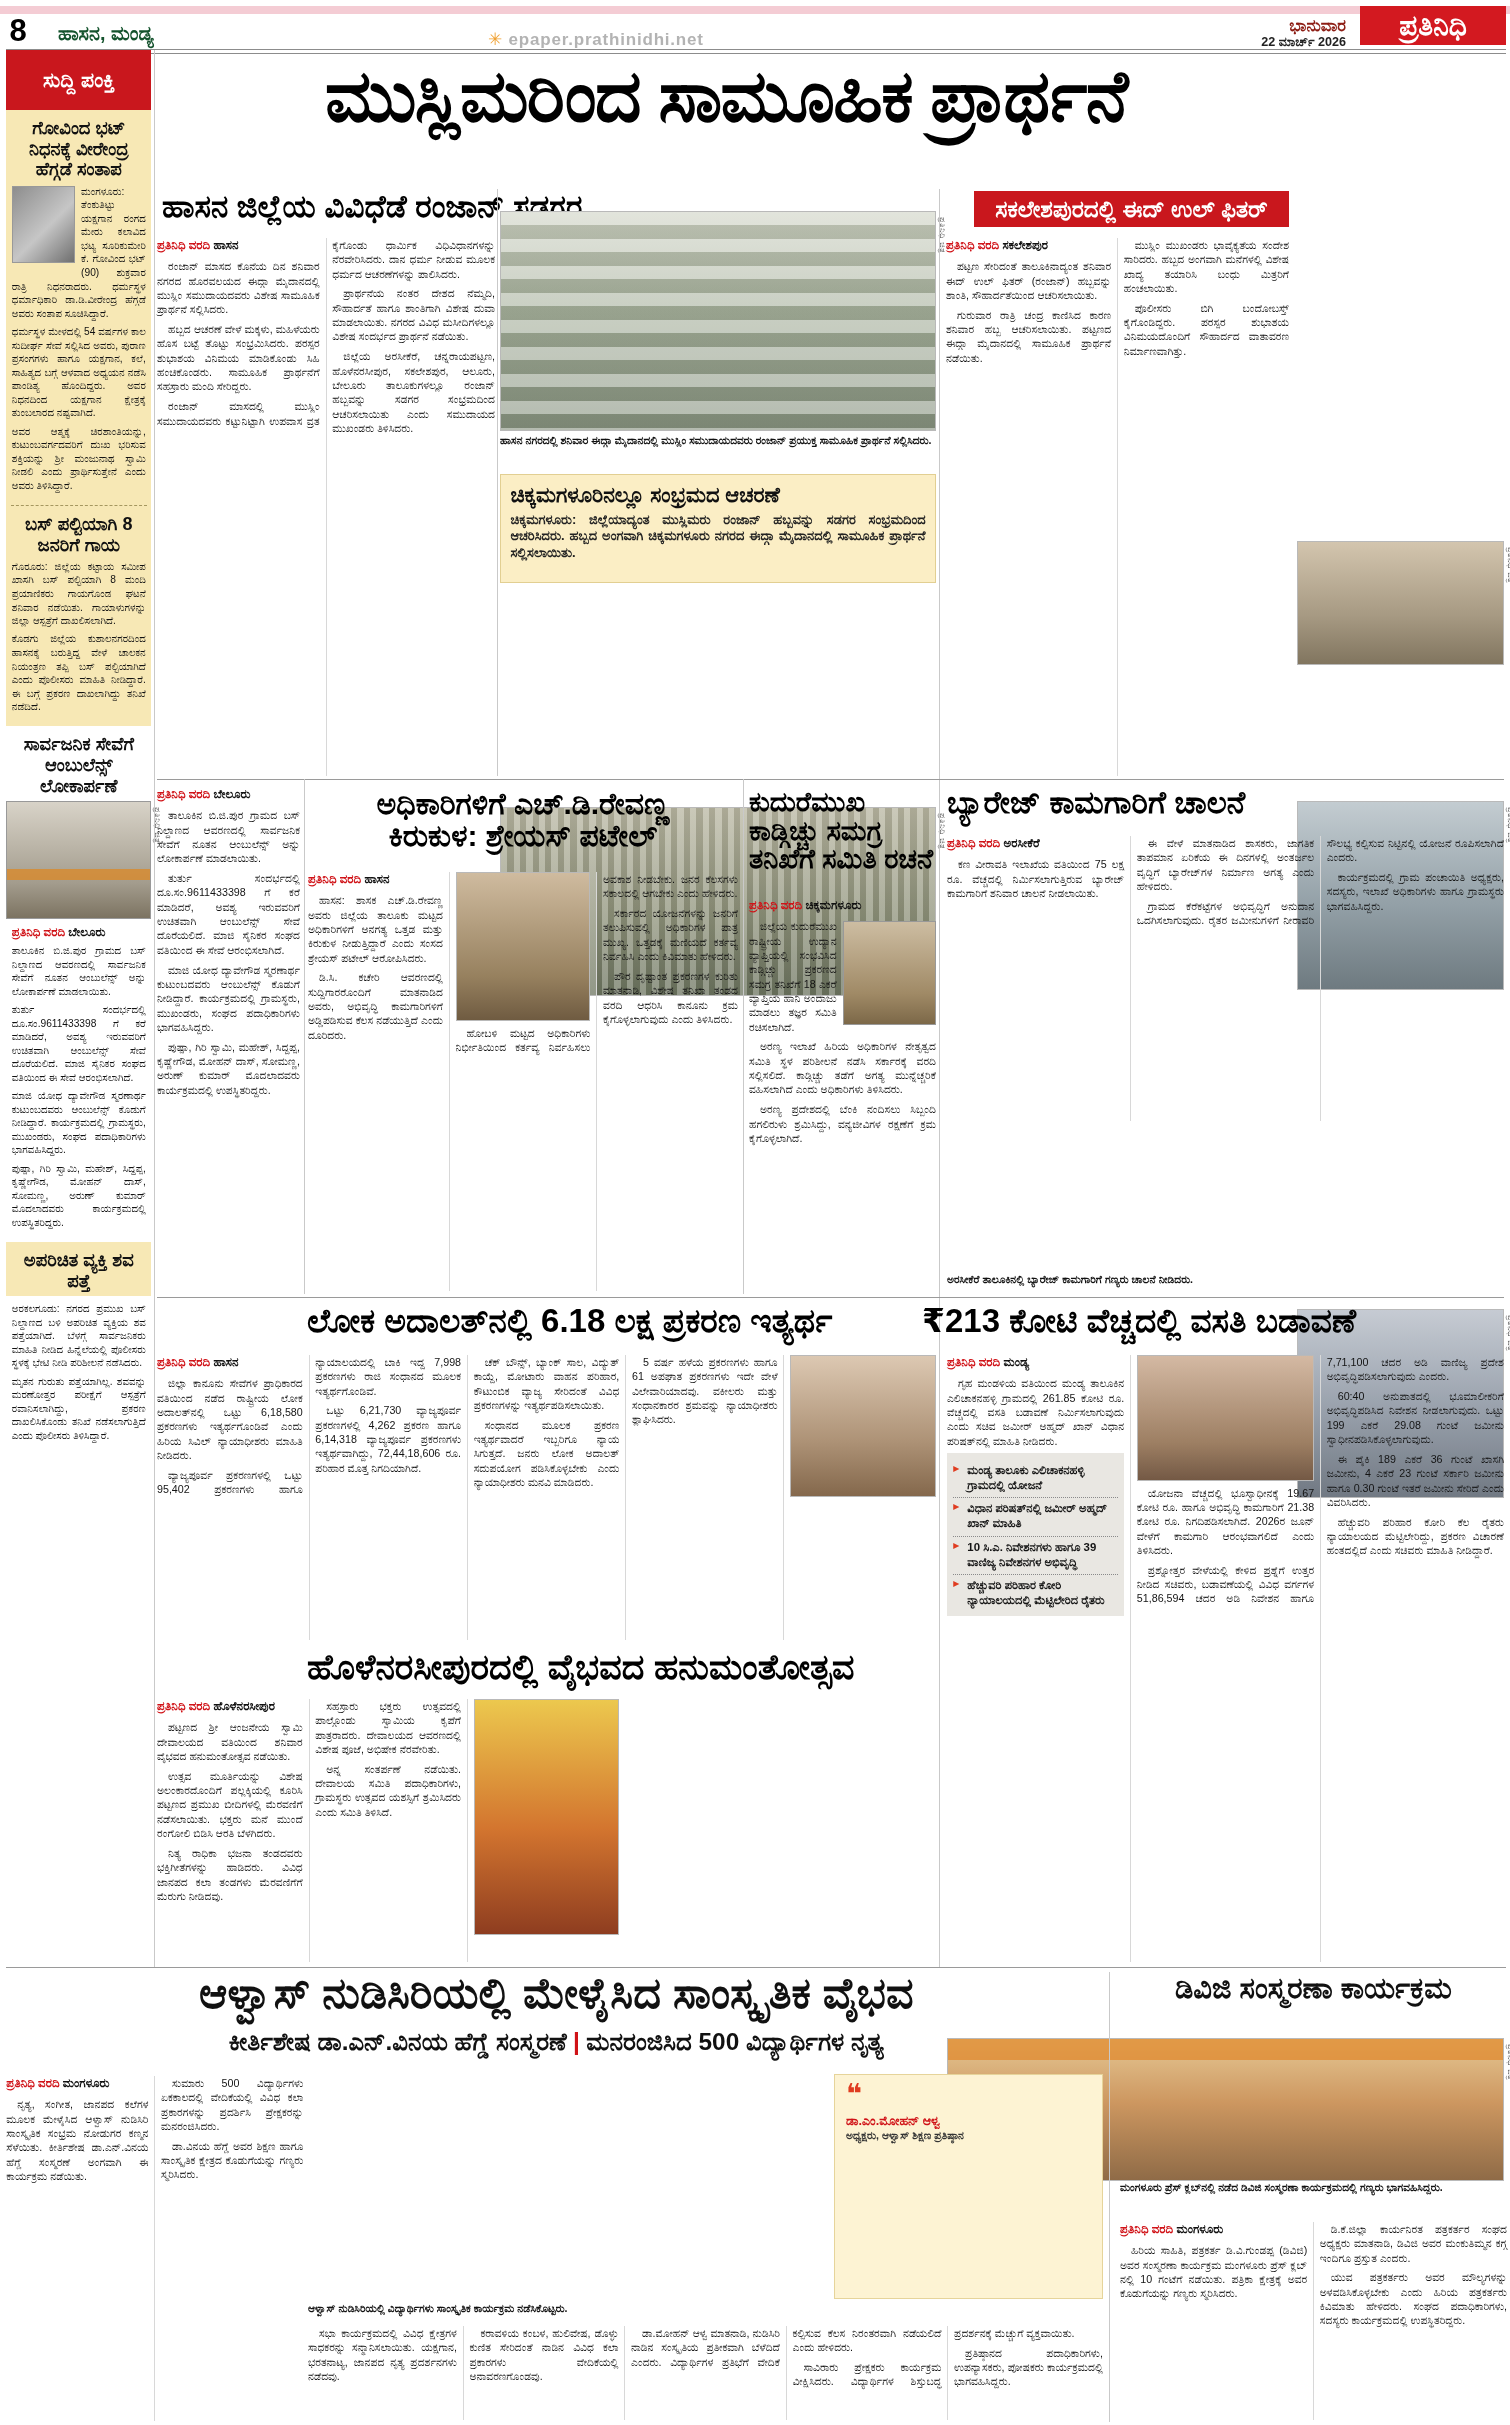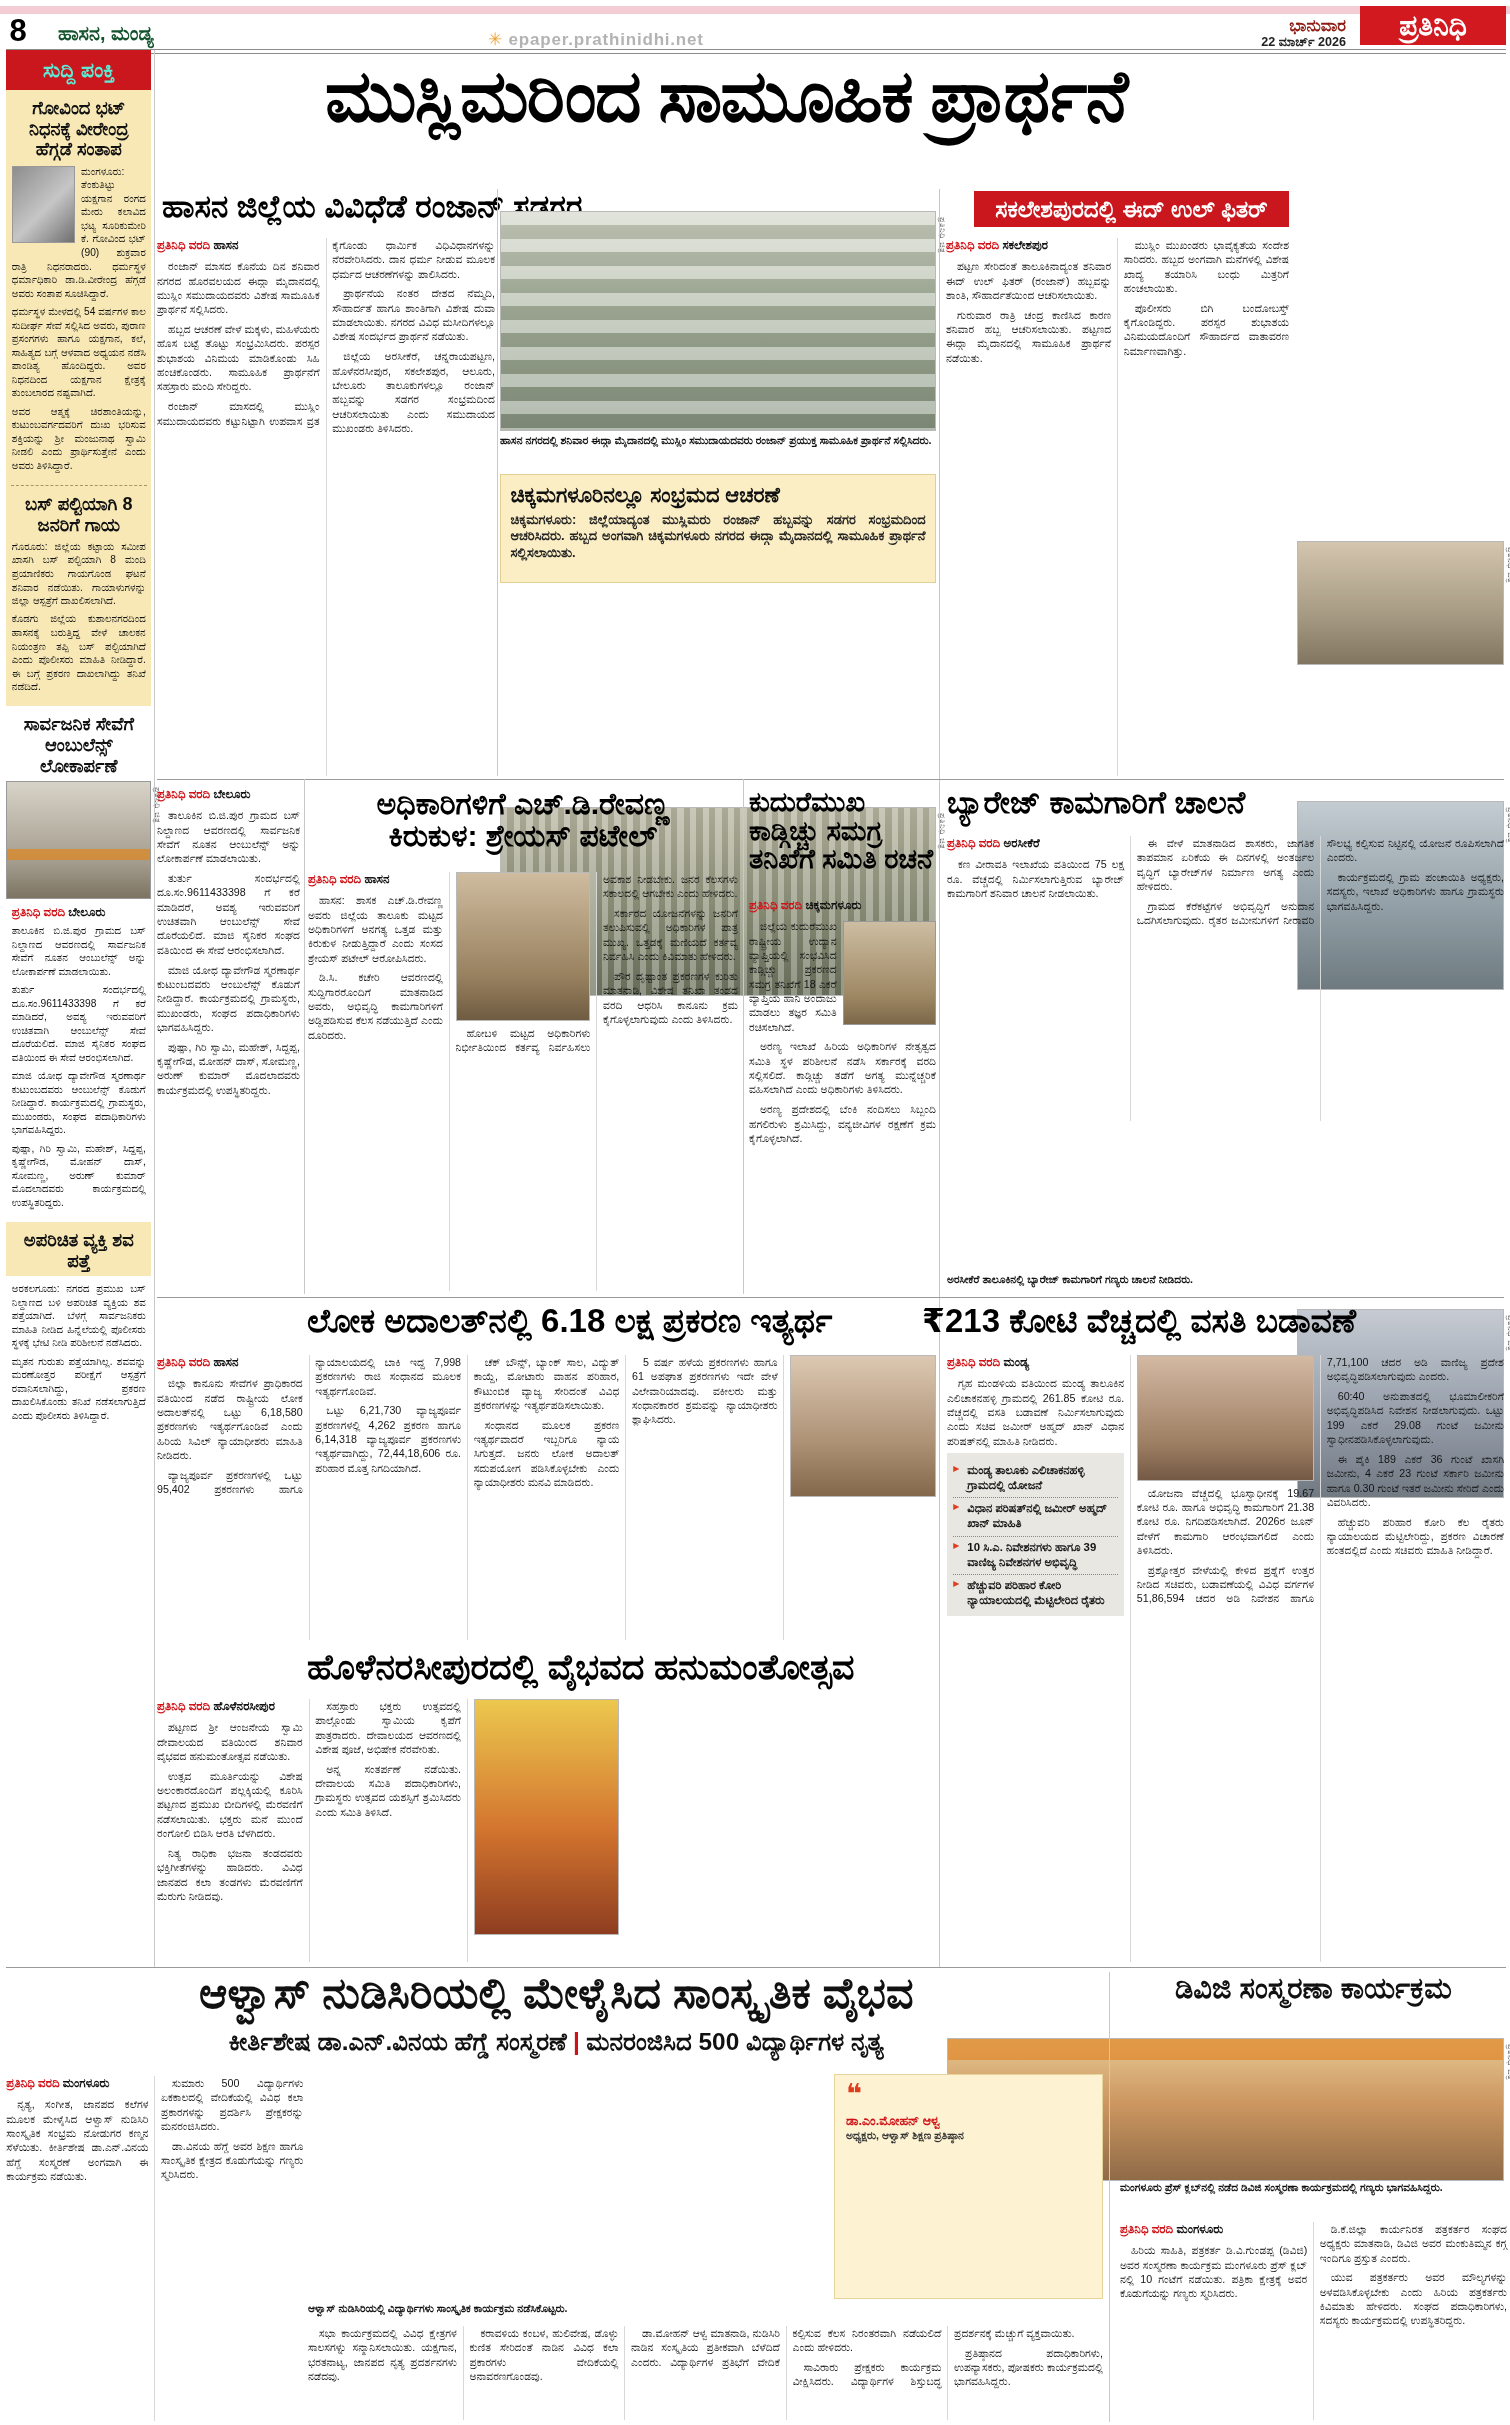--- a/index.html
+++ b/index.html
@@ -26,21 +26,21 @@
   .bodytext p{margin:0 0 5.5px 0;text-indent:11px;}
   .cols2{columns:2;column-gap:12.6px;column-rule:0.8px solid #d8d8d8;}
   .cols3{columns:3;column-gap:12.6px;column-rule:0.8px solid #d8d8d8;}
   .cols5{columns:5;column-gap:12.6px;column-rule:0.8px solid #d8d8d8;}
   .photo{position:relative;box-sizing:border-box;border:0.8px solid #b9b9b9;}
   .pcredit{position:absolute;right:-11.8px;top:4.7px;writing-mode:vertical-rl;font-size:7.9px;color:#555;letter-spacing:0.8px;}
   .caption{font-size:10.6px;font-weight:bold;line-height:1.3;text-align:justify;color:#111;}
   .inline-photo{break-inside:avoid;margin:1.6px 0 4.7px 0;}
   
   #leftcol{position:absolute;left:6.3px;top:50px;width:145px;height:1917px;}
-  .nc-title{background:#c9171d;color:#5eead4;font-size:20.5px;font-weight:bold;text-align:center;padding:8px 0;}
+  .nc-title{background:#c9171d;color:#ffffff;font-size:20.5px;font-weight:bold;text-align:center;padding:18px 0;}
   .cream{background:#f7e8b5;}
   .nc-head{font-size:18px;font-weight:bold;text-align:center;line-height:1.15;padding:7.9px 4.7px 4.7px 4.7px;}
   .nc-body{font-size:10.2px;line-height:1.33;text-align:justify;padding:0 5.5px 7.9px 5.5px;}
   .nc-body p{margin:0 0 4.7px 0;}
   .dashsep{border-top:0.8px dashed #a5975f;margin:0 4.7px;}
   .bw-photo{float:left;width:63px;height:77px;margin:1.6px 6.3px 3.1px 0;background:linear-gradient(135deg,#8d8d8d,#c6c6c6 55%,#6f6f6f);border:0.8px solid #999;}
   .amb-photo{width:145px;height:118px;background:linear-gradient(180deg,#d8d3c8,#a39c8d 70%,#7c7361);border:0.8px solid #999;position:relative;}
   .amb-photo:before{content:"";position:absolute;left:0;top:58%;width:100%;height:11px;background:#d98a2b;opacity:.8;}
   
   .mainhead{position:absolute;left:157px;top:60px;width:1138px;text-align:center;font-size:72px;font-weight:800;letter-spacing:-1.6px;line-height:1.0;color:#000;}
@@ -308,21 +308,21 @@
       </div>
   </div>
 
   <div class="quotebox">
     <div class="quotemark">❝</div>
     <div class="quote-name">ಡಾ.ಎಂ.ಮೋಹನ್ ಆಳ್ವ</div>
     <div class="quote-role">ಅಧ್ಯಕ್ಷರು, ಆಳ್ವಾಸ್ ಶಿಕ್ಷಣ ಪ್ರತಿಷ್ಠಾನ</div>
   </div>
   <div class="abs caption" style="left:308px;top:2302px;width:519px;">ಆಳ್ವಾಸ್ ನುಡಿಸಿರಿಯಲ್ಲಿ ವಿದ್ಯಾರ್ಥಿಗಳು ಸಾಂಸ್ಕೃತಿಕ ಕಾರ್ಯಕ್ರಮ ನಡೆಸಿಕೊಟ್ಟರು.</div>
   <div class="abs bodytext cols5" style="left:308px;top:2326px;width:795px;height:94px;">
-      <p>ಸಭಾ ಕಾರ್ಯಕ್ರಮದಲ್ಲಿ ವಿವಿಧ ಕ್ಷೇತ್ರಗಳ ಸಾಲಸಗಳ್ನು ಸನ್ಮಾನಿಸಲಾಯಿತು. ಯಕ್ಷಗಾನ, ಭರತನಾಟ್ಯ, ಜಾನಪದ ನೃತ್ಯ ಪ್ರದರ್ಶನಗಳು ನಡೆದವು.</p>
+      <p>ಸಭಾ ಕಾರ್ಯಕ್ರಮದಲ್ಲಿ ವಿವಿಧ ಕ್ಷೇತ್ರಗಳ ಸಾಧಕರನ್ನು ಸನ್ಮಾನಿಸಲಾಯಿತು. ಯಕ್ಷಗಾನ, ಭರತನಾಟ್ಯ, ಜಾನಪದ ನೃತ್ಯ ಪ್ರದರ್ಶನಗಳು ನಡೆದವು.</p>
       <p>ಕರಾವಳಿಯ ಕಂಬಳ, ಹುಲಿವೇಷ, ಡೊಳ್ಳು ಕುಣಿತ ಸೇರಿದಂತೆ ನಾಡಿನ ವಿವಿಧ ಕಲಾ ಪ್ರಕಾರಗಳು ವೇದಿಕೆಯಲ್ಲಿ ಅನಾವರಣಗೊಂಡವು.</p>
       <p>ಡಾ.ಮೋಹನ್ ಆಳ್ವ ಮಾತನಾಡಿ, ನುಡಿಸಿರಿ ನಾಡಿನ ಸಂಸ್ಕೃತಿಯ ಪ್ರತೀಕವಾಗಿ ಬೆಳೆದಿದೆ ಎಂದರು. ವಿದ್ಯಾರ್ಥಿಗಳ ಪ್ರತಿಭೆಗೆ ವೇದಿಕೆ ಕಲ್ಪಿಸುವ ಕೆಲಸ ನಿರಂತರವಾಗಿ ನಡೆಯಲಿದೆ ಎಂದು ಹೇಳಿದರು.</p>
       <p>ಸಾವಿರಾರು ಪ್ರೇಕ್ಷಕರು ಕಾರ್ಯಕ್ರಮ ವೀಕ್ಷಿಸಿದರು. ವಿದ್ಯಾರ್ಥಿಗಳ ಶಿಸ್ತುಬದ್ಧ ಪ್ರದರ್ಶನಕ್ಕೆ ಮೆಚ್ಚುಗೆ ವ್ಯಕ್ತವಾಯಿತು.</p>
       <p>ಪ್ರತಿಷ್ಠಾನದ ಪದಾಧಿಕಾರಿಗಳು, ಉಪನ್ಯಾಸಕರು, ಪೋಷಕರು ಕಾರ್ಯಕ್ರಮದಲ್ಲಿ ಭಾಗವಹಿಸಿದ್ದರು.</p>
     </div>
 
   <div class="vrule" style="left:1109px;top:1972px;height:450px;"></div>
 
   <div class="dvg-head">ಡಿವಿಜಿ ಸಂಸ್ಮರಣಾ ಕಾರ್ಯಕ್ರಮ</div>
 

